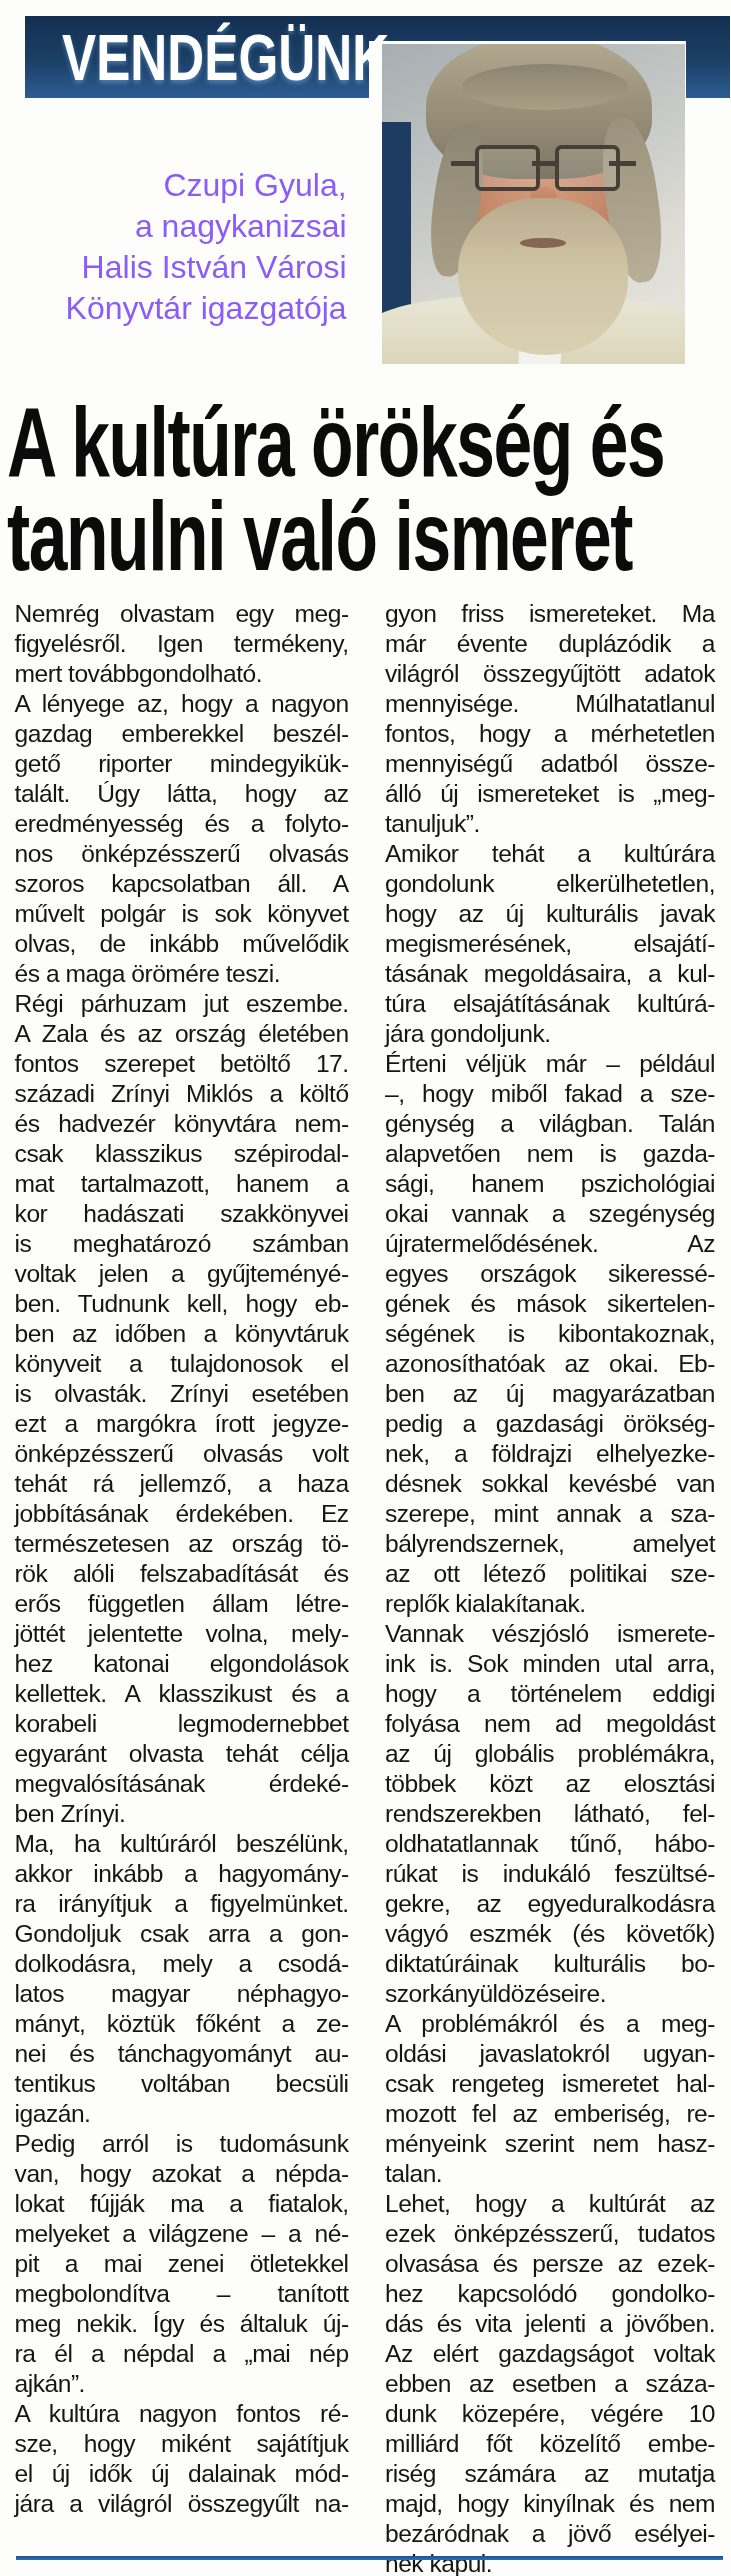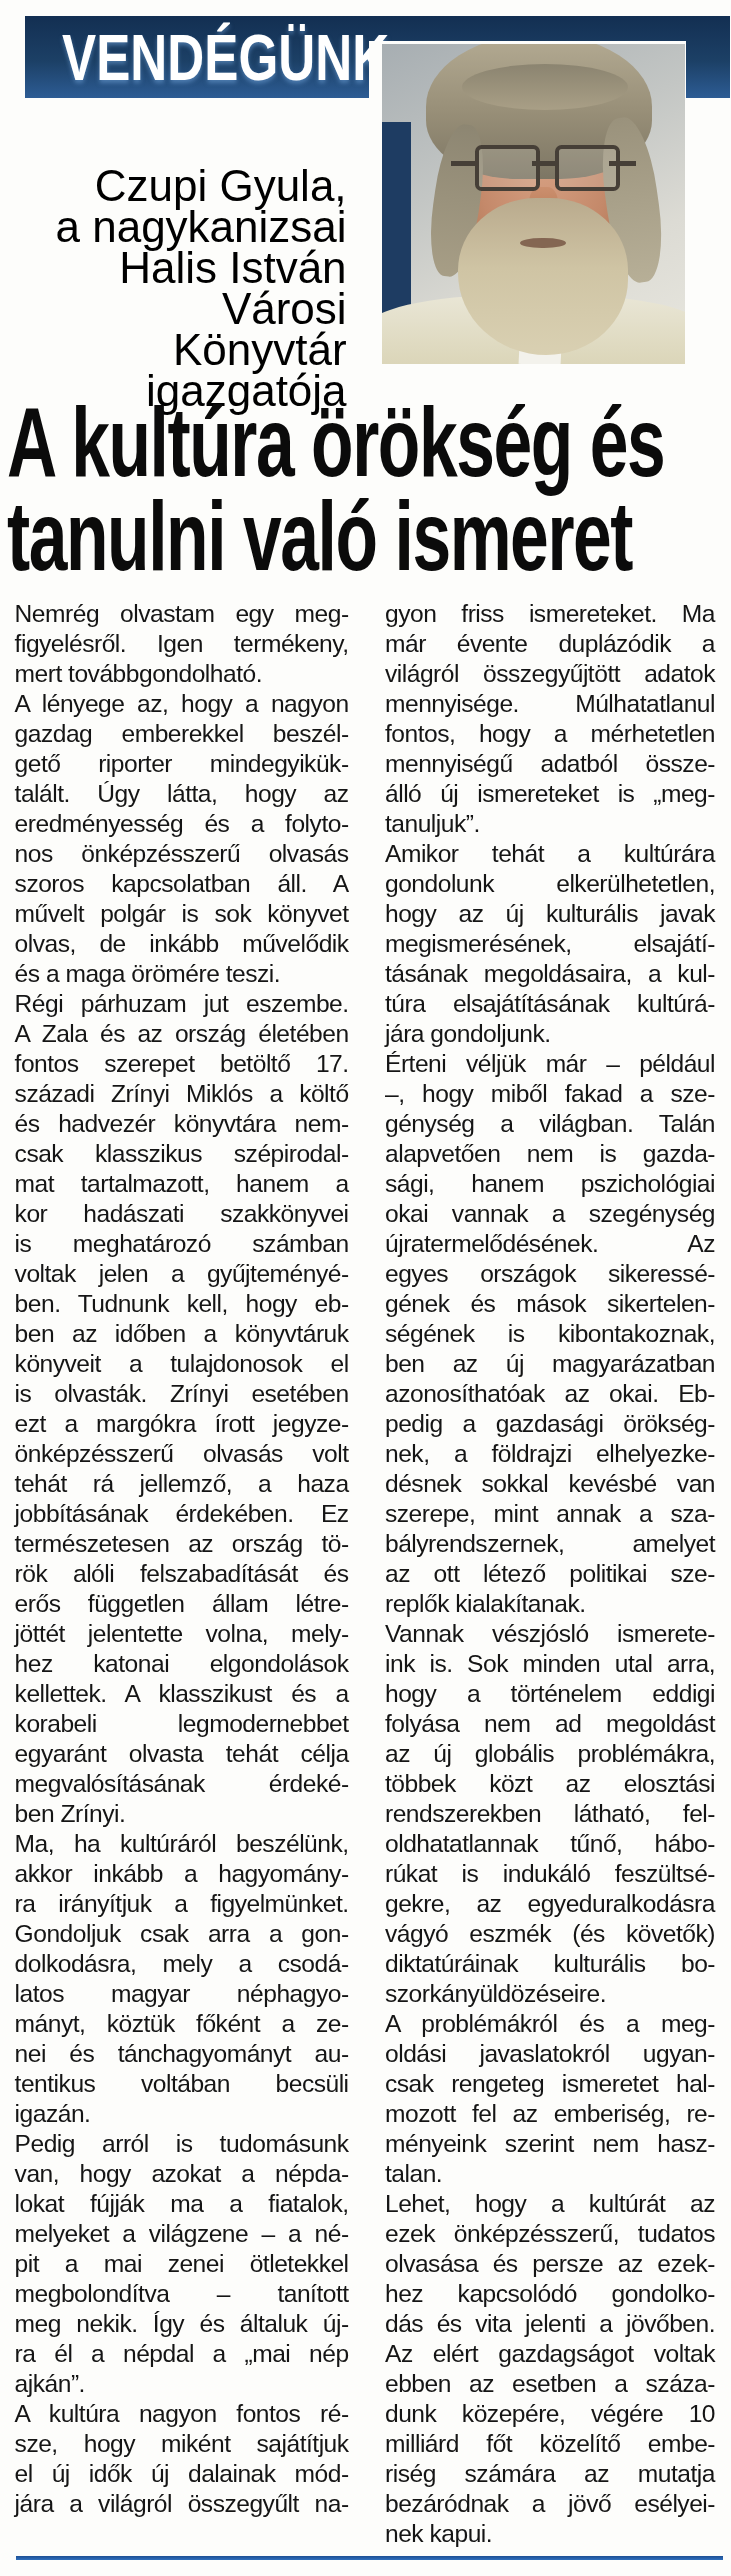--- a/index.html
+++ b/index.html
@@ -45,21 +45,21 @@
   .ph-mouth{position:absolute;left:138px;top:194px;width:46px;height:10.6px;border-radius:50%;background:#6d4a39;opacity:.75;}
   .ph-nose{position:absolute;left:147px;top:143px;width:29px;height:42px;border-radius:40% 40% 55% 55%;
     background:linear-gradient(180deg,#cb8f6e,#b57851);}
   .ph-glass{position:absolute;width:57px;height:38px;border:4.6px solid #463f37;border-radius:6.6px;
     background:rgba(225,225,220,.18);}
   .ph-bridge{position:absolute;left:150px;top:117px;width:22.6px;height:5.3px;background:#463f37;}
   .ph-temple{position:absolute;top:117px;width:26.5px;height:5.3px;background:#463f37;}
   
   .caption{
     position:absolute;left:18.6px;top:165px;width:328px;text-align:right;
-    font-size:44px;line-height:41px;color:#000000;font-weight:normal;
+    font-size:32px;line-height:41px;color:#8b5cf6;font-weight:normal;
   }
   
   .headline{position:absolute;left:6.6px;top:395px;color:#0b0b0b;}
   .headline .hline{
     display:block;white-space:nowrap;font-weight:bold;font-size:98px;line-height:94px;
     letter-spacing:-2px;transform:scaleX(.71);transform-origin:left top;
   }
   
   .col{
     position:absolute;top:599px;font-size:24.6px;line-height:30px;letter-spacing:-0.5px;color:#151515;
@@ -199,22 +199,22 @@
       <div class="bline">Érteni véljük már – például</div>
       <div class="bline">–, hogy miből fakad a sze-</div>
       <div class="bline">génység a világban. Talán</div>
       <div class="bline">alapvetően nem is gazda-</div>
       <div class="bline">sági, hanem pszichológiai</div>
       <div class="bline">okai vannak a szegénység</div>
       <div class="bline">újratermelődésének. Az</div>
       <div class="bline">egyes országok sikeressé-</div>
       <div class="bline">gének és mások sikertelen-</div>
       <div class="bline">ségének is kibontakoznak,</div>
+      <div class="bline">azonosíthatóak az okai. Eb-</div>
       <div class="bline">ben az új magyarázatban</div>
-      <div class="bline">azonosíthatóak az okai. Eb-</div>
       <div class="bline">pedig a gazdasági örökség-</div>
       <div class="bline">nek, a földrajzi elhelyezke-</div>
       <div class="bline">désnek sokkal kevésbé van</div>
       <div class="bline">szerepe, mint annak a sza-</div>
       <div class="bline">bályrendszernek, amelyet</div>
       <div class="bline">az ott létező politikai sze-</div>
       <div class="bline pend">replők kialakítanak.</div>
       <div class="bline">Vannak vészjósló ismerete-</div>
       <div class="bline">ink is. Sok minden utal arra,</div>
       <div class="bline">hogy a történelem eddigi</div>
@@ -237,20 +237,21 @@
       <div class="bline">Lehet, hogy a kultúrát az</div>
       <div class="bline">ezek önképzésszerű, tudatos</div>
       <div class="bline">olvasása és persze az ezek-</div>
       <div class="bline">hez kapcsolódó gondolko-</div>
       <div class="bline">dás és vita jelenti a jövőben.</div>
       <div class="bline">Az elért gazdagságot voltak</div>
       <div class="bline">ebben az esetben a száza-</div>
       <div class="bline">dunk közepére, végére 10</div>
       <div class="bline">milliárd főt közelítő embe-</div>
       <div class="bline">riség számára az mutatja</div>
+      <div class="bline">majd, hogy kinyílnak és nem</div>
       <div class="bline">bezáródnak a jövő esélyei-</div>
       <div class="bline pend">nek kapui.</div>
     </div>
 
   <div class="bottom-rule"></div>
 
 </div>
 
 
 </body></html>

